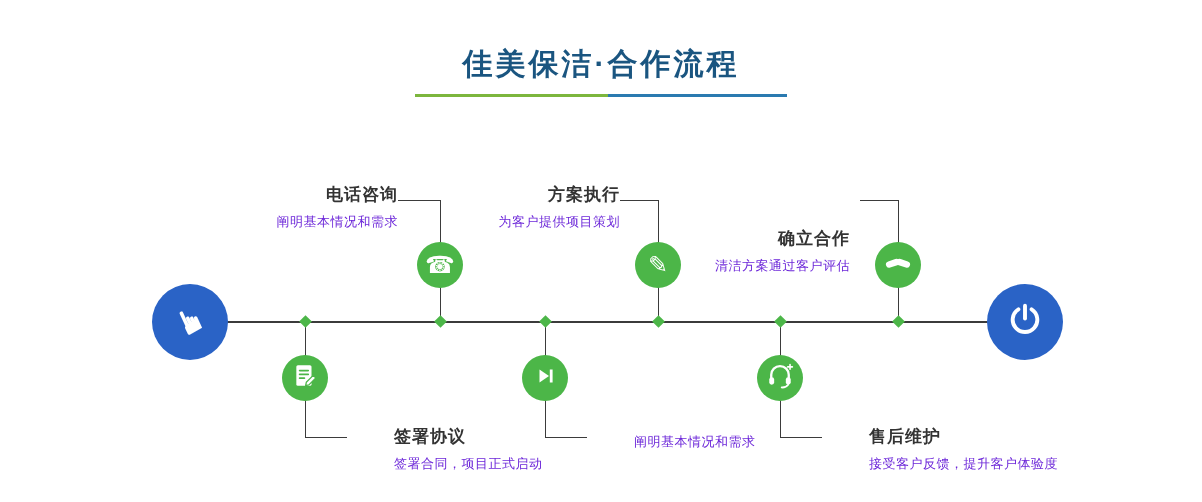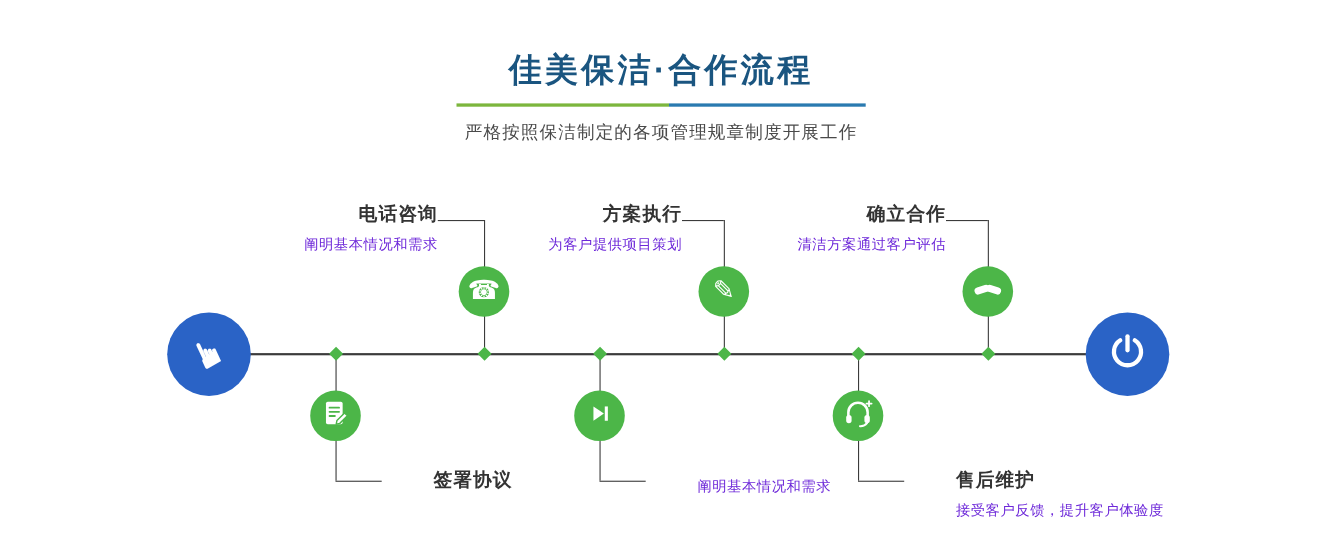--- a/index.html
+++ b/index.html
@@ -128,21 +128,20 @@
     line-height: 17px;
   }
 </style>
 </head>
 <body>
 
 <div class="stage">
 
   <div class="page-title">佳美保洁·合作流程</div>
   <div class="title-divider"></div>
-  <div class="page-subtitle">严格按照保洁制定的各项管理规章制度开展工作</div>
 
   <div class="main-line"></div>
 
   <div class="node-blue" style="left:152px;">
     <span class="hand-glyph">☛</span>
   </div>
 
   <div class="node-blue" style="left:987px;">
     <span>
       <svg width="36" height="36" viewBox="0 0 24 24" fill="none">
@@ -181,21 +180,21 @@
     <span>
       <svg width="28" height="28" viewBox="0 0 24 24">
         <g fill="#fff">
           <rect x="1.5" y="9.5" width="12" height="5.6" rx="2.8" transform="rotate(-18 7.5 12.3)"></rect>
           <rect x="10.5" y="9.5" width="12" height="5.6" rx="2.8" transform="rotate(18 16.5 12.3)"></rect>
           <circle cx="12" cy="11.4" r="2.2"></circle>
         </g>
       </svg>
     </span>
   </div>
-  <div class="label-top" style="right:342px;">
+  <div class="label-top" style="right:352px;margin-top:44px;">
     <div class="step-title">确立合作</div>
     <div class="step-desc">清洁方案通过客户评估</div>
   </div>
 
   <div class="vline" style="left:305px; top:322px; height:115px;"></div>
   <div class="hline" style="left:305px; top:437px; width:42px;"></div>
   <div class="diamond" style="left:301px; top:317px;"></div>
   <div class="node-green" style="left:282px; top:355px;">
     <span>
       <svg width="24" height="26" viewBox="0 0 22 24">
@@ -204,20 +203,21 @@
           <line x1="6" y1="7" x2="14" y2="7"></line>
           <line x1="6" y1="10.5" x2="14" y2="10.5"></line>
           <line x1="6" y1="14" x2="10.5" y2="14"></line>
         </g>
         <path d="M12.2 17.8 L18.6 11.4 L21 13.8 L14.6 20.2 L11.6 20.8 Z" fill="#fff" stroke="#4cb648" stroke-width="1.2" stroke-linejoin="round"></path>
       </svg>
     </span>
   </div>
   <div class="label-bottom" style="left:353px;">
     <div class="step-title">签署协议</div>
+    <div class="step-desc">签署合同，项目正式启动</div>
   </div>
 
   <div class="vline" style="left:545px; top:322px; height:115px;"></div>
   <div class="hline" style="left:545px; top:437px; width:42px;"></div>
   <div class="diamond" style="left:541px; top:317px;"></div>
   <div class="node-green" style="left:522px; top:355px;">
     <span>
       <svg width="24" height="24" viewBox="0 0 24 24" fill="#fff">
         <polygon points="6.5,5.5 16,12 6.5,18.5"></polygon>
         <rect x="16.8" y="5.5" width="2.8" height="13"></rect>

